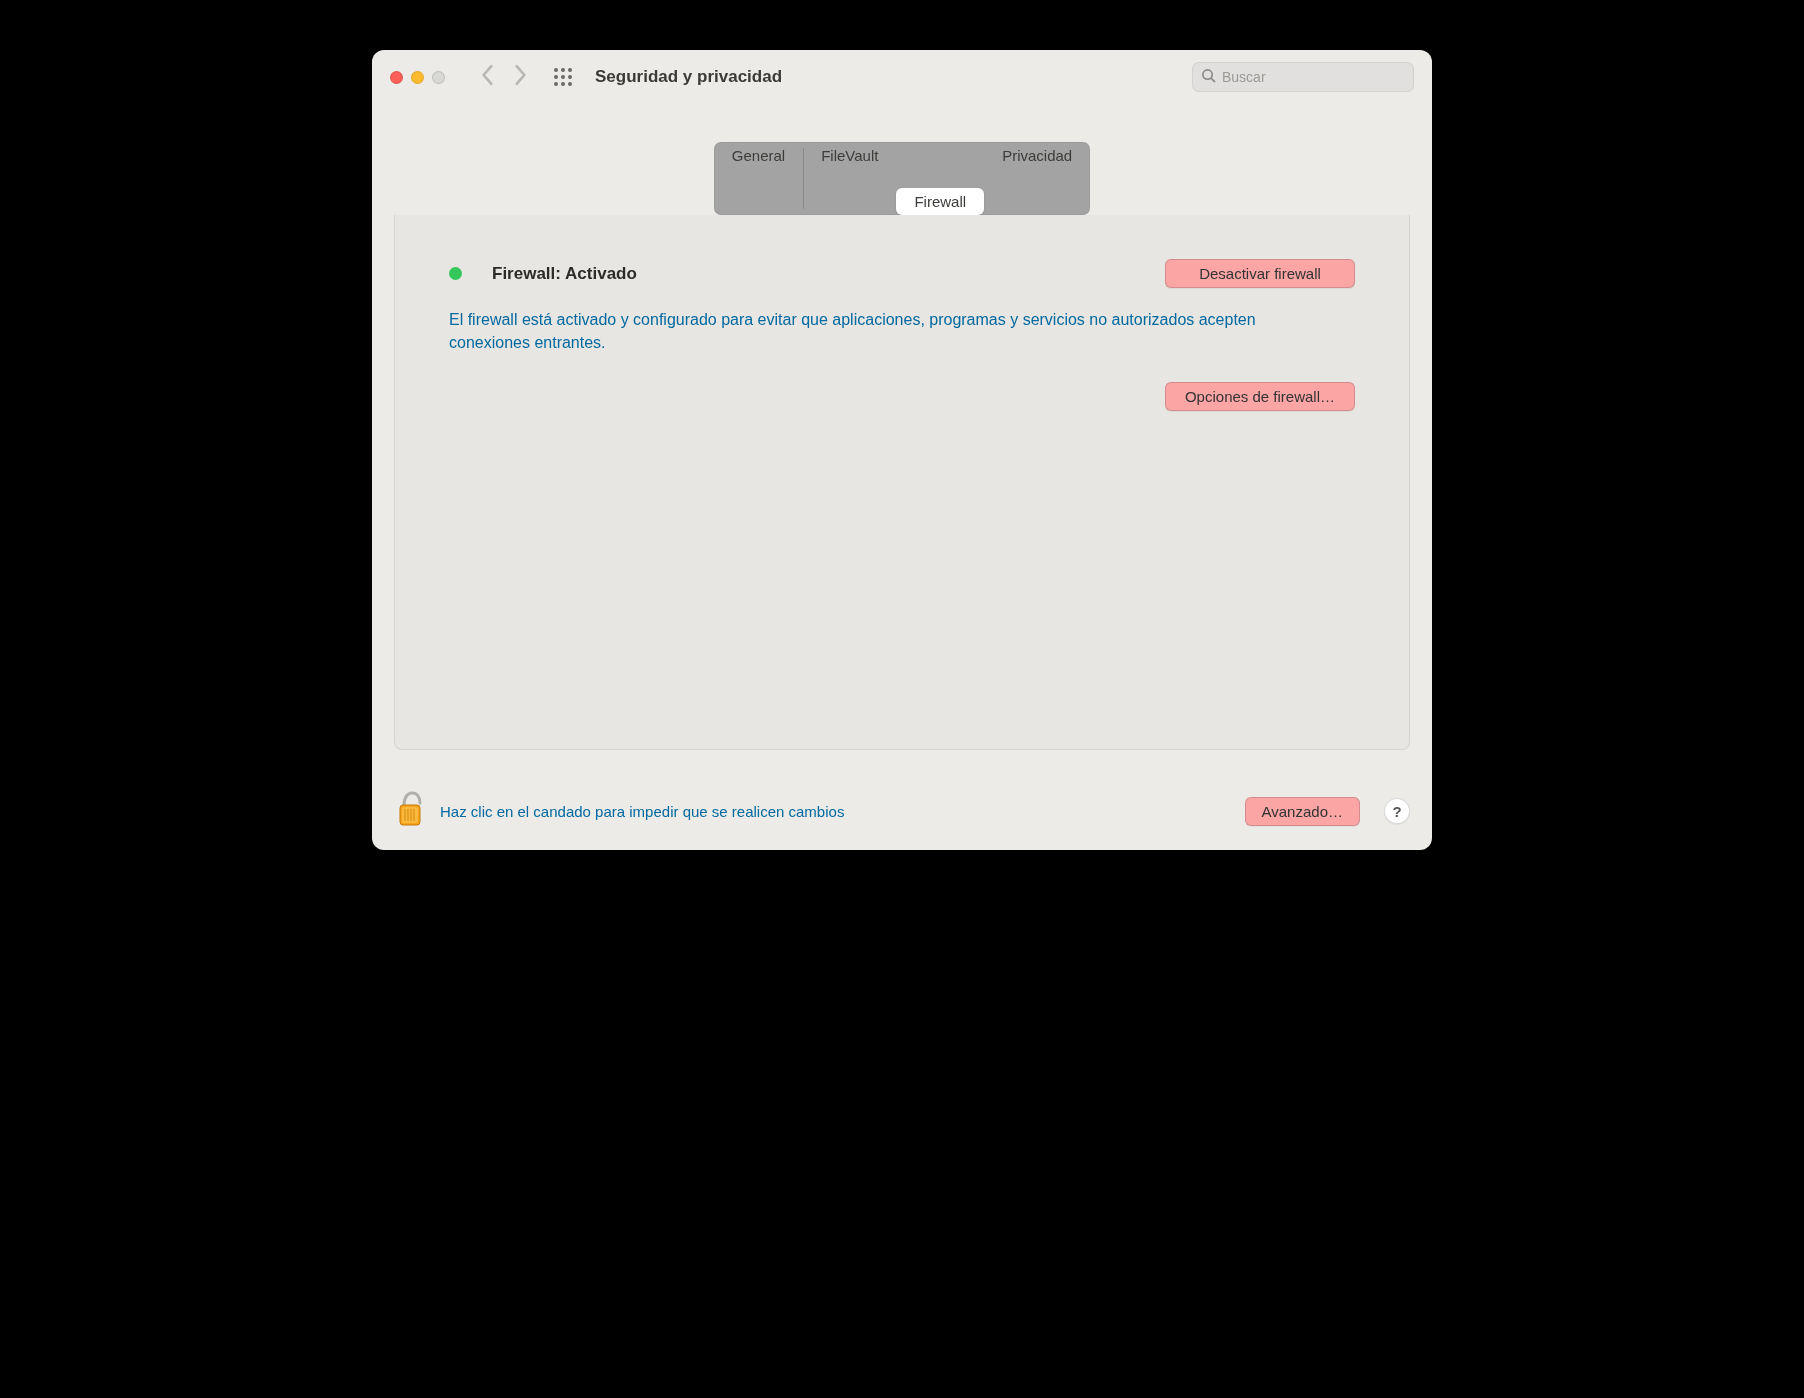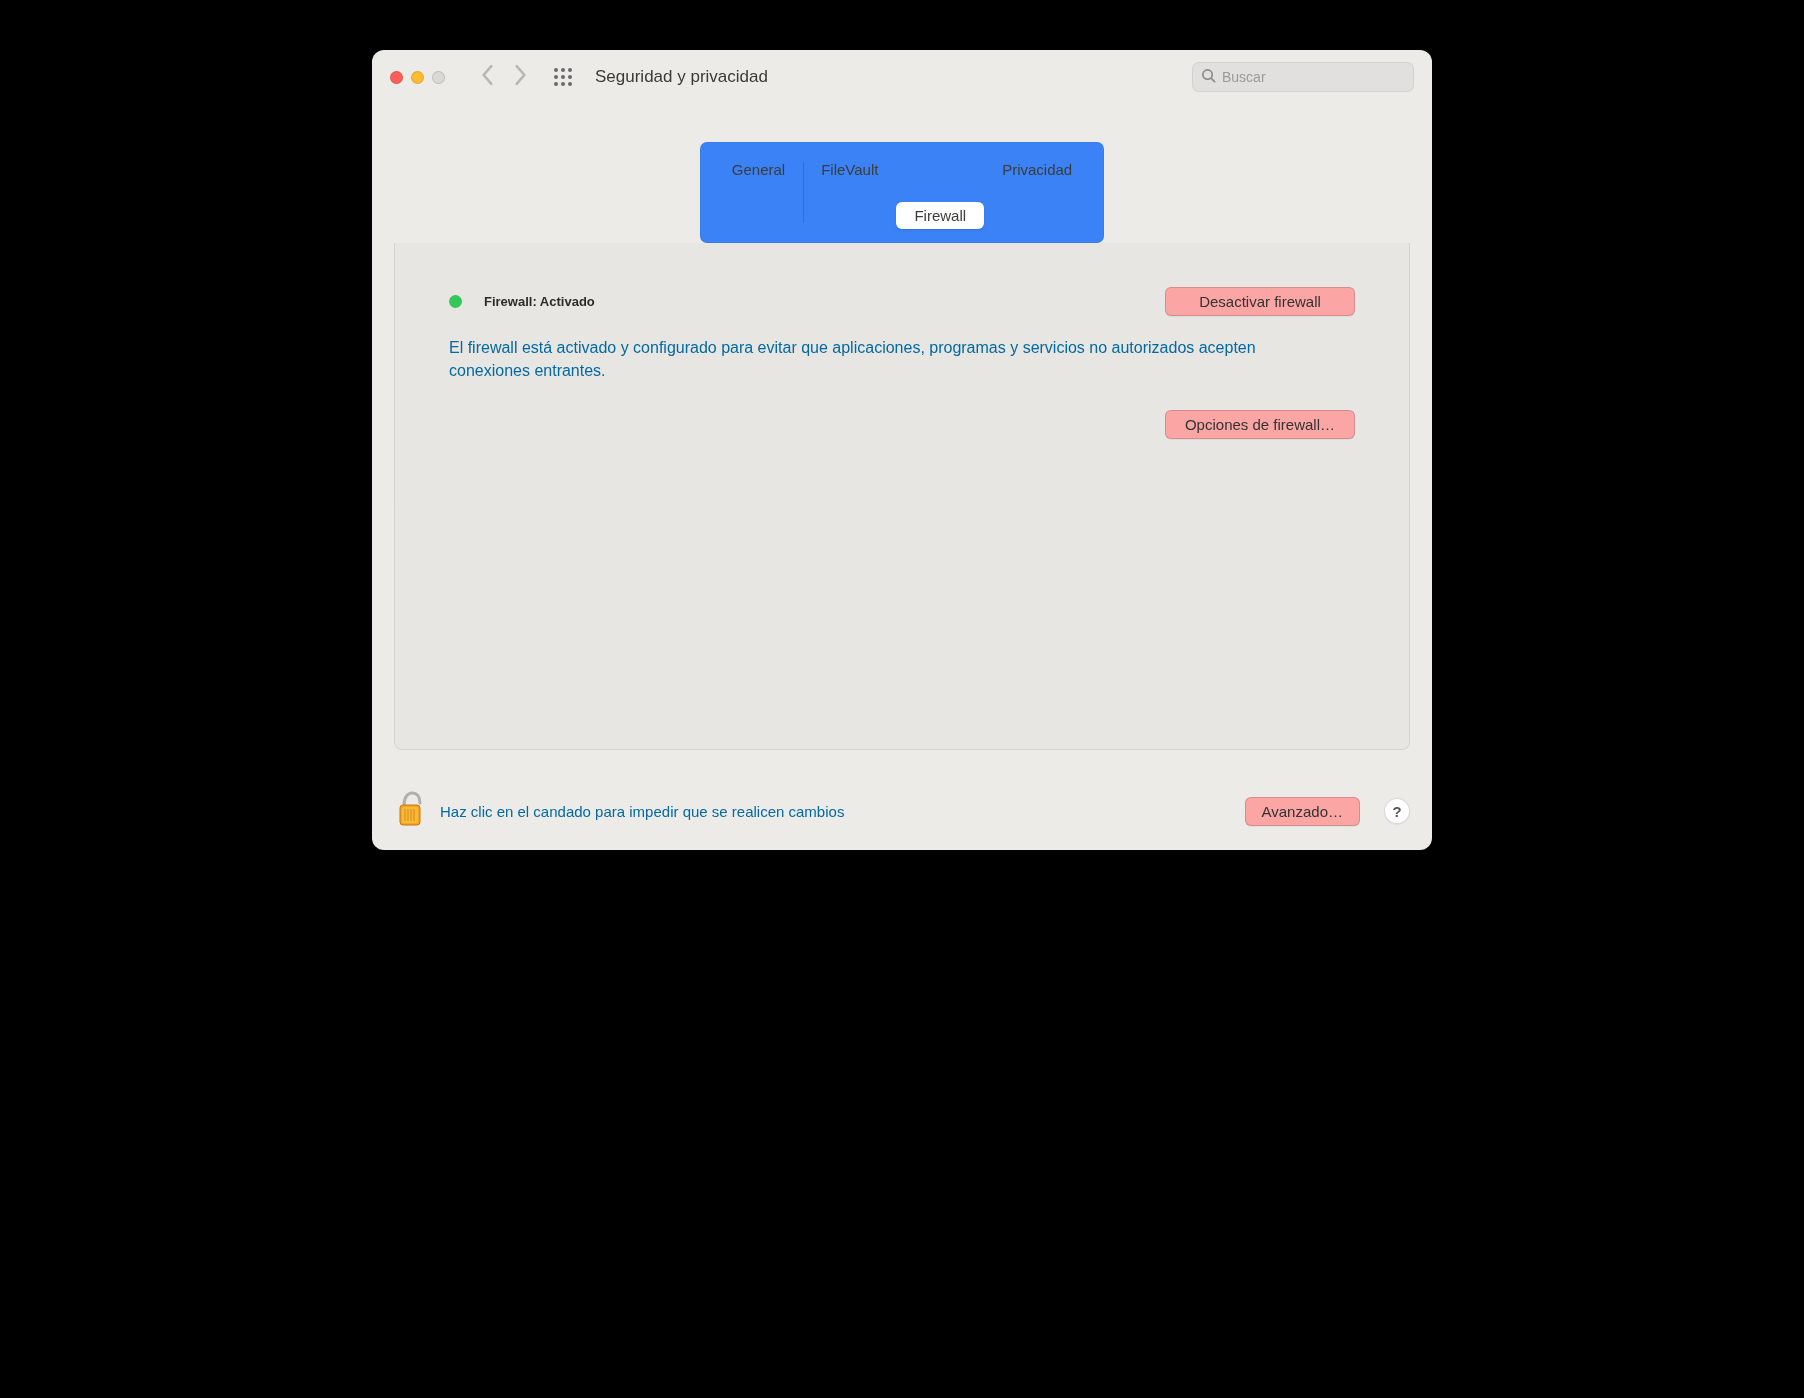--- a/index.html
+++ b/index.html
@@ -28,43 +28,43 @@
     }
     .traffic-lights { display:flex; gap:8px; }
     .tl { width:13px; height:13px; border-radius:50%; }
     .tl-close    { background:#fb5f57; border:1px solid rgba(0,0,0,.1); }
     .tl-min      { background:#fcbb2e; border:1px solid rgba(0,0,0,.1); }
     .tl-max      { background:#d8d8d4; border:1px solid rgba(0,0,0,.12); }
     .nav { display:flex; align-items:center; margin-left:36px; gap:18px; color:#b8b7b4; }
     .nav svg { width:14px; height:22px; }
     .grid-icon { margin-left:26px; display:flex; align-items:center; }
     .grid-icon svg { width:20px; height:20px; color:#6a6a68; }
-    .window-title { margin-left:22px; font-size:17px; font-weight:400; color:#3a3a38; }
+    .window-title { margin-left:22px; font-size:17px; font-weight:700; color:#3a3a38; }
     .spacer { flex:1; }
     .search {
       width:222px; height:30px;
       background:rgba(0,0,0,.045);
       border:1px solid rgba(0,0,0,.07);
       border-radius:7px;
       display:flex; align-items:center;
       padding:0 8px; gap:6px;
       color:#8a8a88;
     }
     .search input {
       border:none; background:transparent; outline:none;
       font-size:14px; color:#444; width:100%;
     }
     .search input::placeholder { color:#9a9a97; }
     .search svg { width:15px; height:15px; flex:none; }
 
     
     .tabbar { display:flex; justify-content:center; padding-top:38px; }
     .segmented {
-      display:flex; background:#3b82f6;
-      border-radius:7px; padding:14px;
+      display:flex; background:#a3a3a3;
+      border-radius:7px; padding:0;
       box-shadow:inset 0 0 0 1px rgba(0,0,0,.04);
     }
     .seg {
       padding:5px 18px;
       font-size:15px; color:#3c3c3a;
       border-radius:6px; position:relative; cursor:default;
     }
     .seg:not(:last-child)::after {
       content:""; position:absolute; right:-1px; top:6px; bottom:6px; width:1px;
       background:rgba(0,0,0,.15);
@@ -80,21 +80,21 @@
     .card {
       margin:0 22px 22px 22px; flex:1;
       background:#e7e6e3;
       border:1px solid rgba(0,0,0,.08);
       border-top:none;
       border-radius:0 0 8px 8px;
       padding:44px 54px 30px 54px;
       position:relative;
     }
     .status-row { display:flex; align-items:center; justify-content:space-between; }
-    .status-label { display:flex; align-items:center; gap:22px; font-size:13px; font-weight:600; color:#2c2c2a; }
+    .status-label { display:flex; align-items:center; gap:30px; font-size:17px; font-weight:600; color:#2c2c2a; }
     .dot { width:13px; height:13px; border-radius:50%; background:#34c759; }
     .btn {
       background:#fca5a5; border:1px solid rgba(0,0,0,.15);
       border-radius:6px; padding:5px 18px;
       font-size:15px; color:#333;
       box-shadow:0 1px 1px rgba(0,0,0,.05);
       min-width:190px; text-align:center; cursor:default;
     }
     .desc {
       margin-top:20px; font-size:16px; line-height:1.45;

